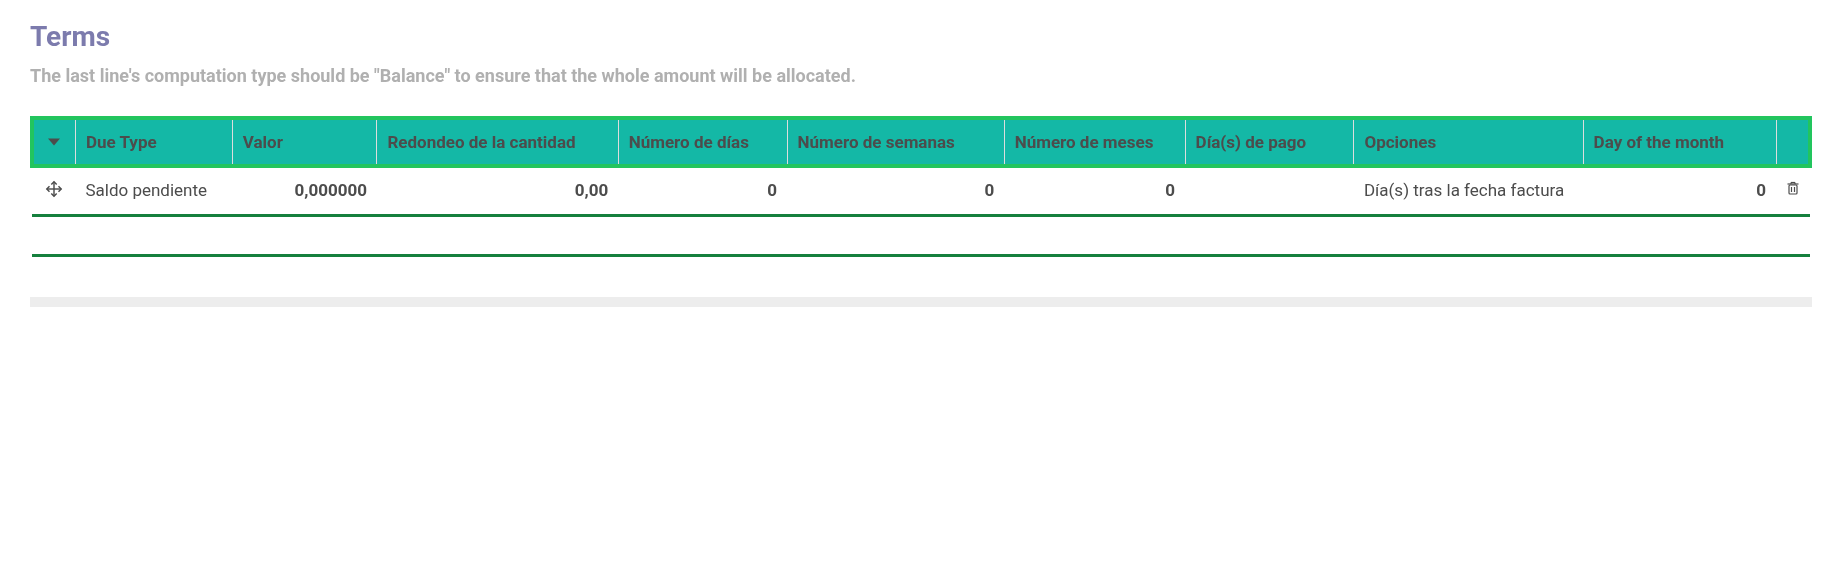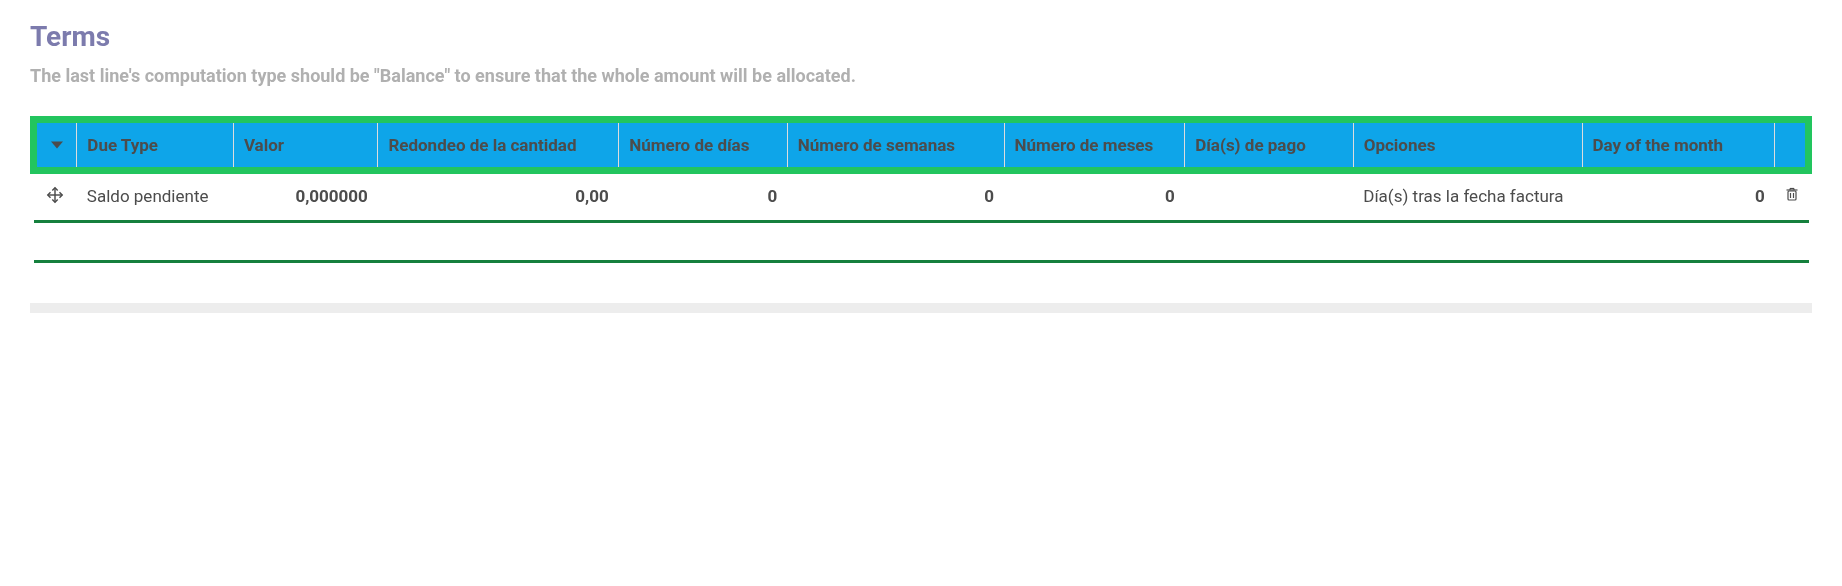--- a/index.html
+++ b/index.html
@@ -24,22 +24,22 @@
     .table-wrap {
       width: 100%;
       overflow-x: auto;
     }
     table {
       width: 100%;
       border-collapse: collapse;
       table-layout: fixed;
     }
     thead tr {
-      background: #0ea5e9;
-      border: 7px solid #22c55e;
+      background: #14b8a6;
+      border: 4px solid #22c55e;
     }
     th {
       text-align: left;
       padding: 12px 10px;
       font-weight: 700;
       font-size: 17px;
       color: #4c4c4c;
       border-right: 1px solid #ddd;
       vertical-align: bottom;
     }

